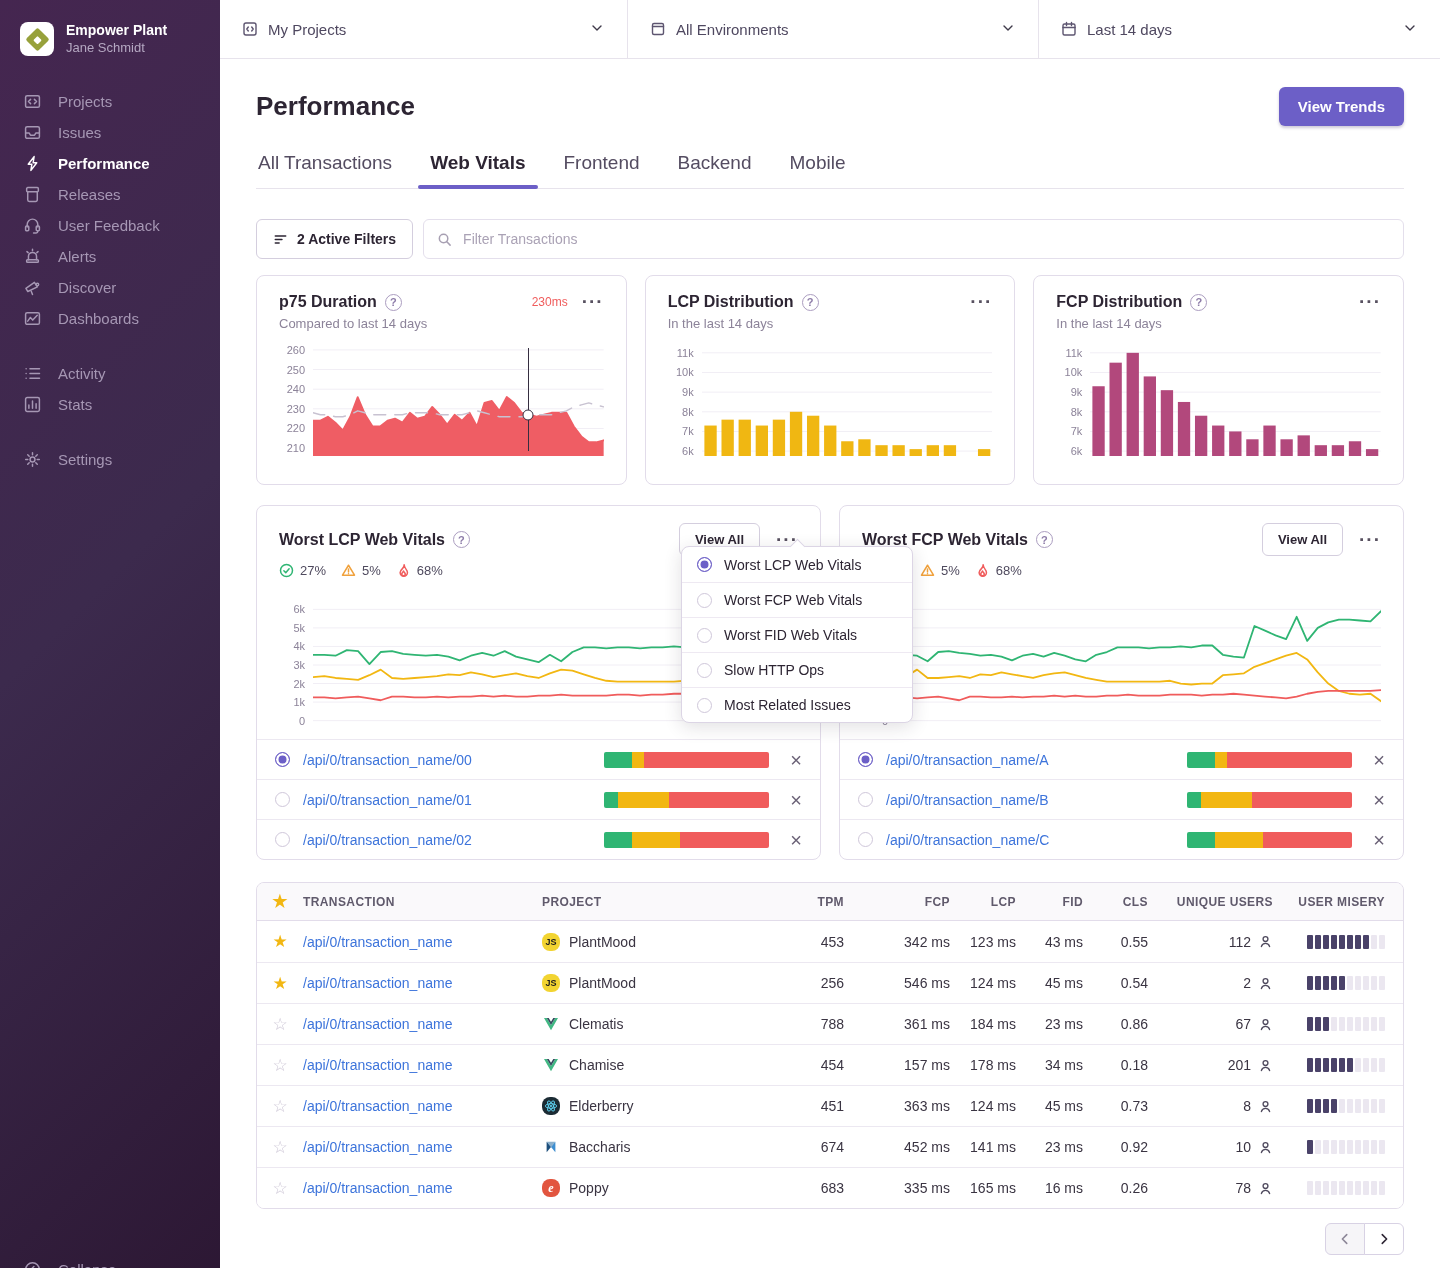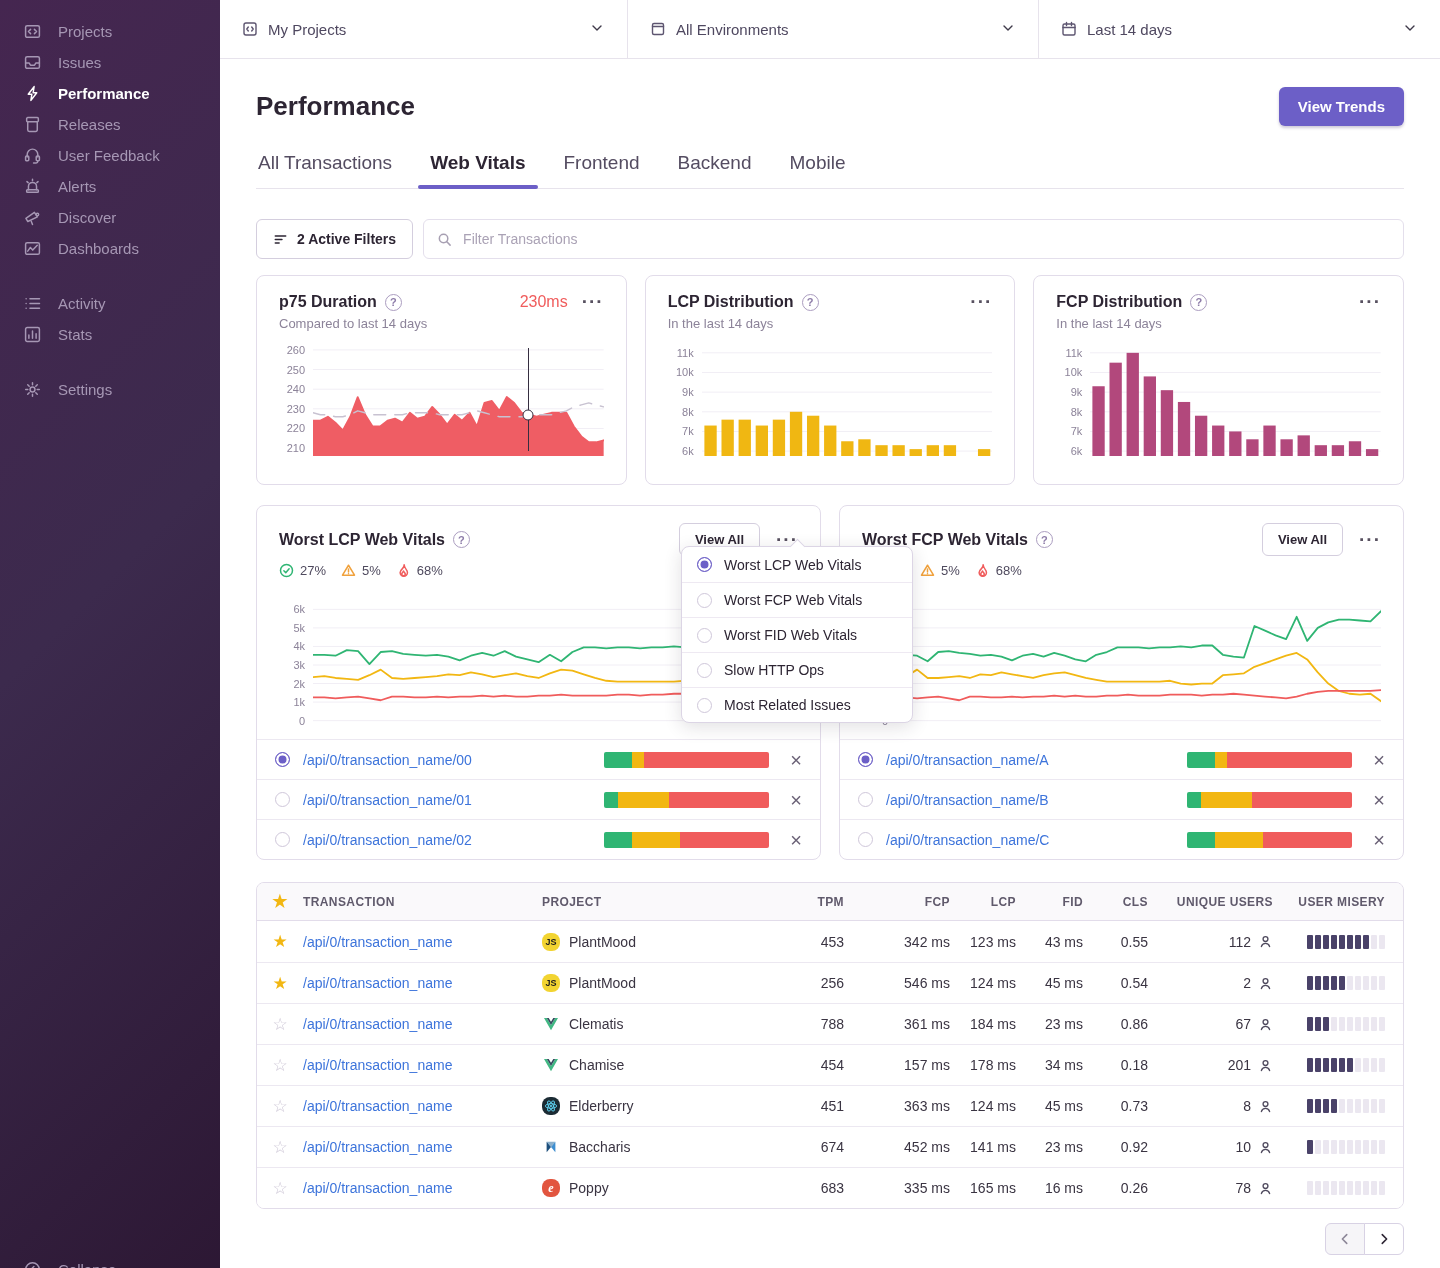--- a/index.html
+++ b/index.html
@@ -57,21 +57,21 @@
 
   
   .grid3 { display:grid; grid-template-columns:1fr 1fr 1fr; gap:18px; margin-top:16px; }
   .grid2 { display:grid; grid-template-columns:1fr 1fr; gap:18px; margin-top:20px; }
   .card { background:#fff; border:1px solid #e2dcea; border-radius:8px; position:relative; }
   .card.small { height:210px; padding:17px 22px 14px; }
   .card-head { display:flex; align-items:center; }
   .card-title { font-size:16px; font-weight:700; color:#2d2533; display:flex; align-items:center; gap:8px; }
   .qmark { width:17px; height:17px; border:1.4px solid #ab9dc0; color:#8d7ca8; border-radius:50%; font-size:11px; font-weight:700;
            display:inline-flex; align-items:center; justify-content:center; cursor:pointer; }
-  .card-value { margin-left:auto; font-size:16px; color:#f05c5c; }
+  .card-value { margin-left:auto; font-size:12px; color:#f05c5c; }
   .dots { margin-left:14px; color:#57505f; font-size:19px; font-weight:700; letter-spacing:1px; line-height:.6; cursor:pointer; user-select:none; }
   .card.small .dots { margin-left:auto; }
   .card.small .card-head .card-value + .dots { margin-left:14px; }
   .card-sub { font-size:13px; color:#8c8399; margin-top:5px; }
 
   .chart-wrap { display:flex; margin-top:13px; }
   .chart-wrap.h110 { height:112px; }
   .chart-wrap.h128 { height:128px; }
   .axis { width:34px; position:relative; flex:0 0 34px; }
   .axis .tick { position:absolute; right:8px; transform:translateY(-50%); font-size:11px; color:#8c8399; white-space:nowrap; }
@@ -142,20 +142,31 @@
   .pbtn svg { width:14px; height:14px; fill:none; stroke-width:1.8; stroke-linecap:round; stroke-linejoin:round; }
   .pbtn.prev { border-radius:6px 0 0 6px; background:#f6f5f8; } .pbtn.prev svg { stroke:#8d8798; }
   .pbtn.next { border-radius:0 6px 6px 0; margin-left:-1px; } .pbtn.next svg { stroke:#2d2533; }
 </style>
 </head>
 <body>
 
 <div class="app">
 
   <aside class="sidebar">
+    <div class="org">
+      <div class="org-logo">
+          <div class="diamond">
+            <i></i>
+          </div>
+        </div>
+      <div class="org-text">
+        <div class="org-name">Empower Plant</div>
+        <div class="org-user">Jane Schmidt</div>
+      </div>
+    </div>
     <div id="nav-top">
         <div class="nav-group">
           <div class="side-item">
             <span style="display: inline-flex;">
               <svg viewBox="0 0 16 16">
                 <rect x="1.5" y="2.5" width="13" height="11" rx="1.5"></rect>
                 <path d="M6.2 6 4.2 8l2 2M9.8 6l2 2-2 2"></path>
               </svg>
             </span>
             <span>Projects</span>

